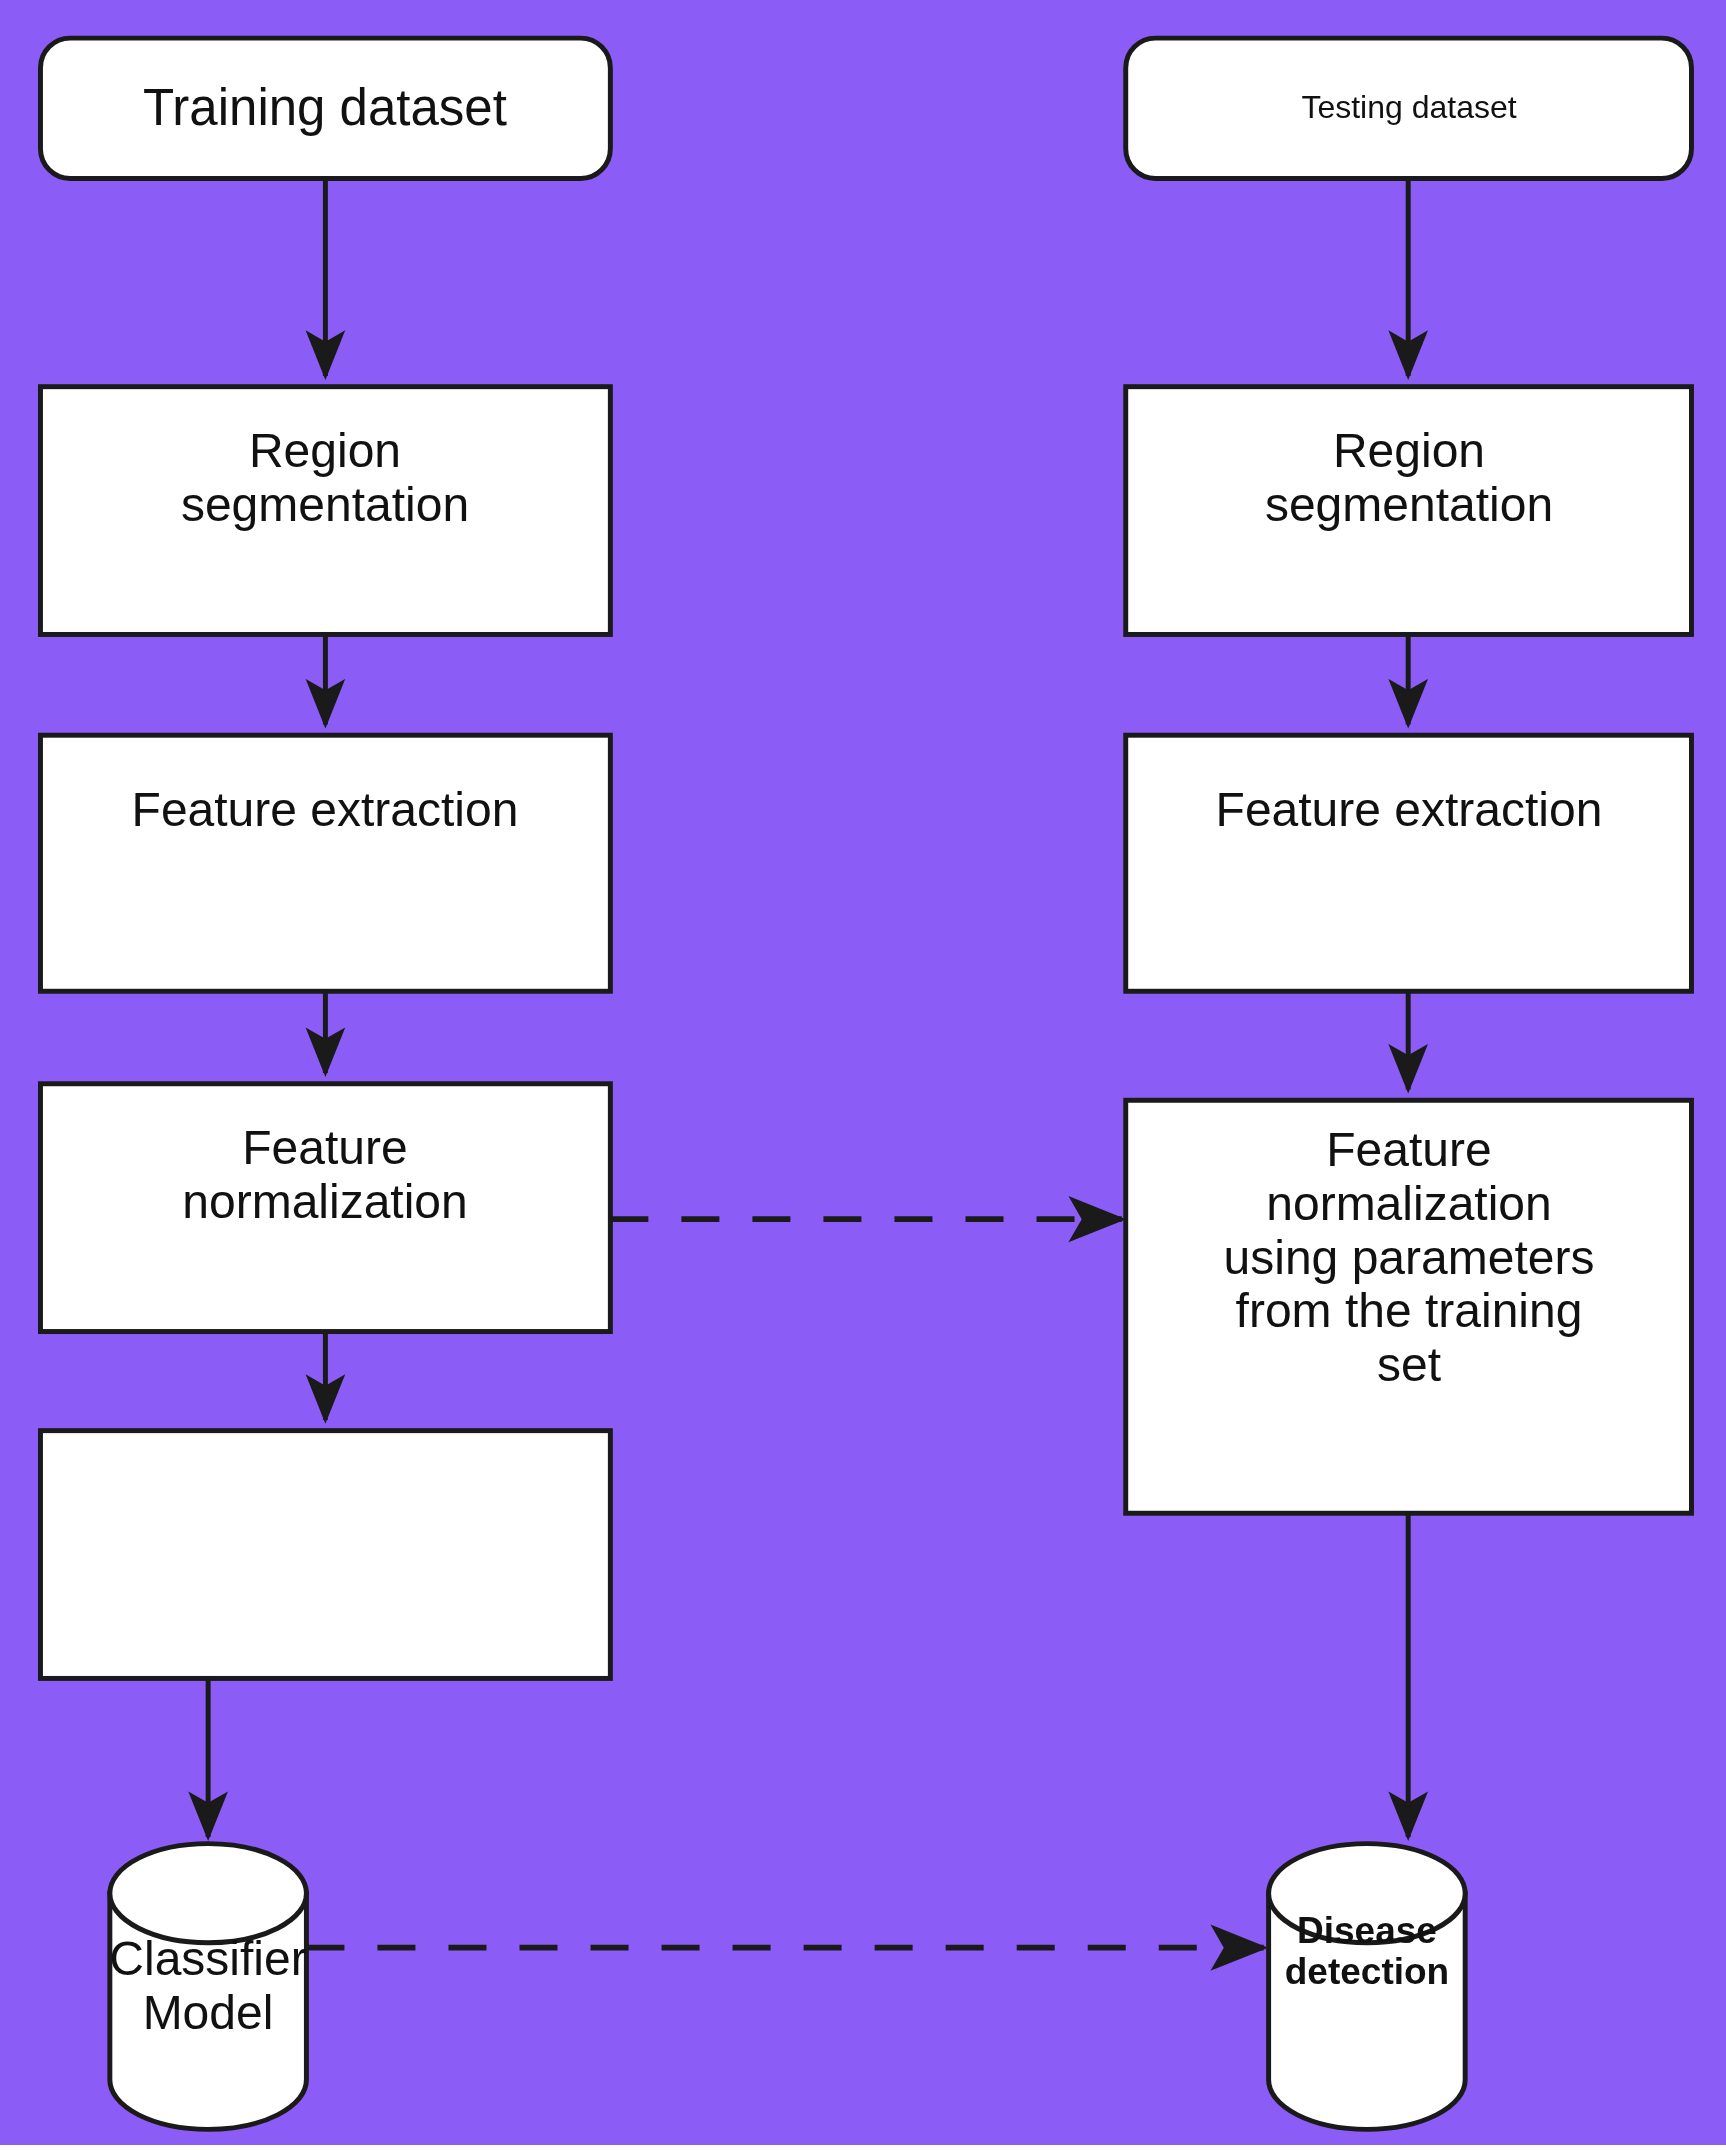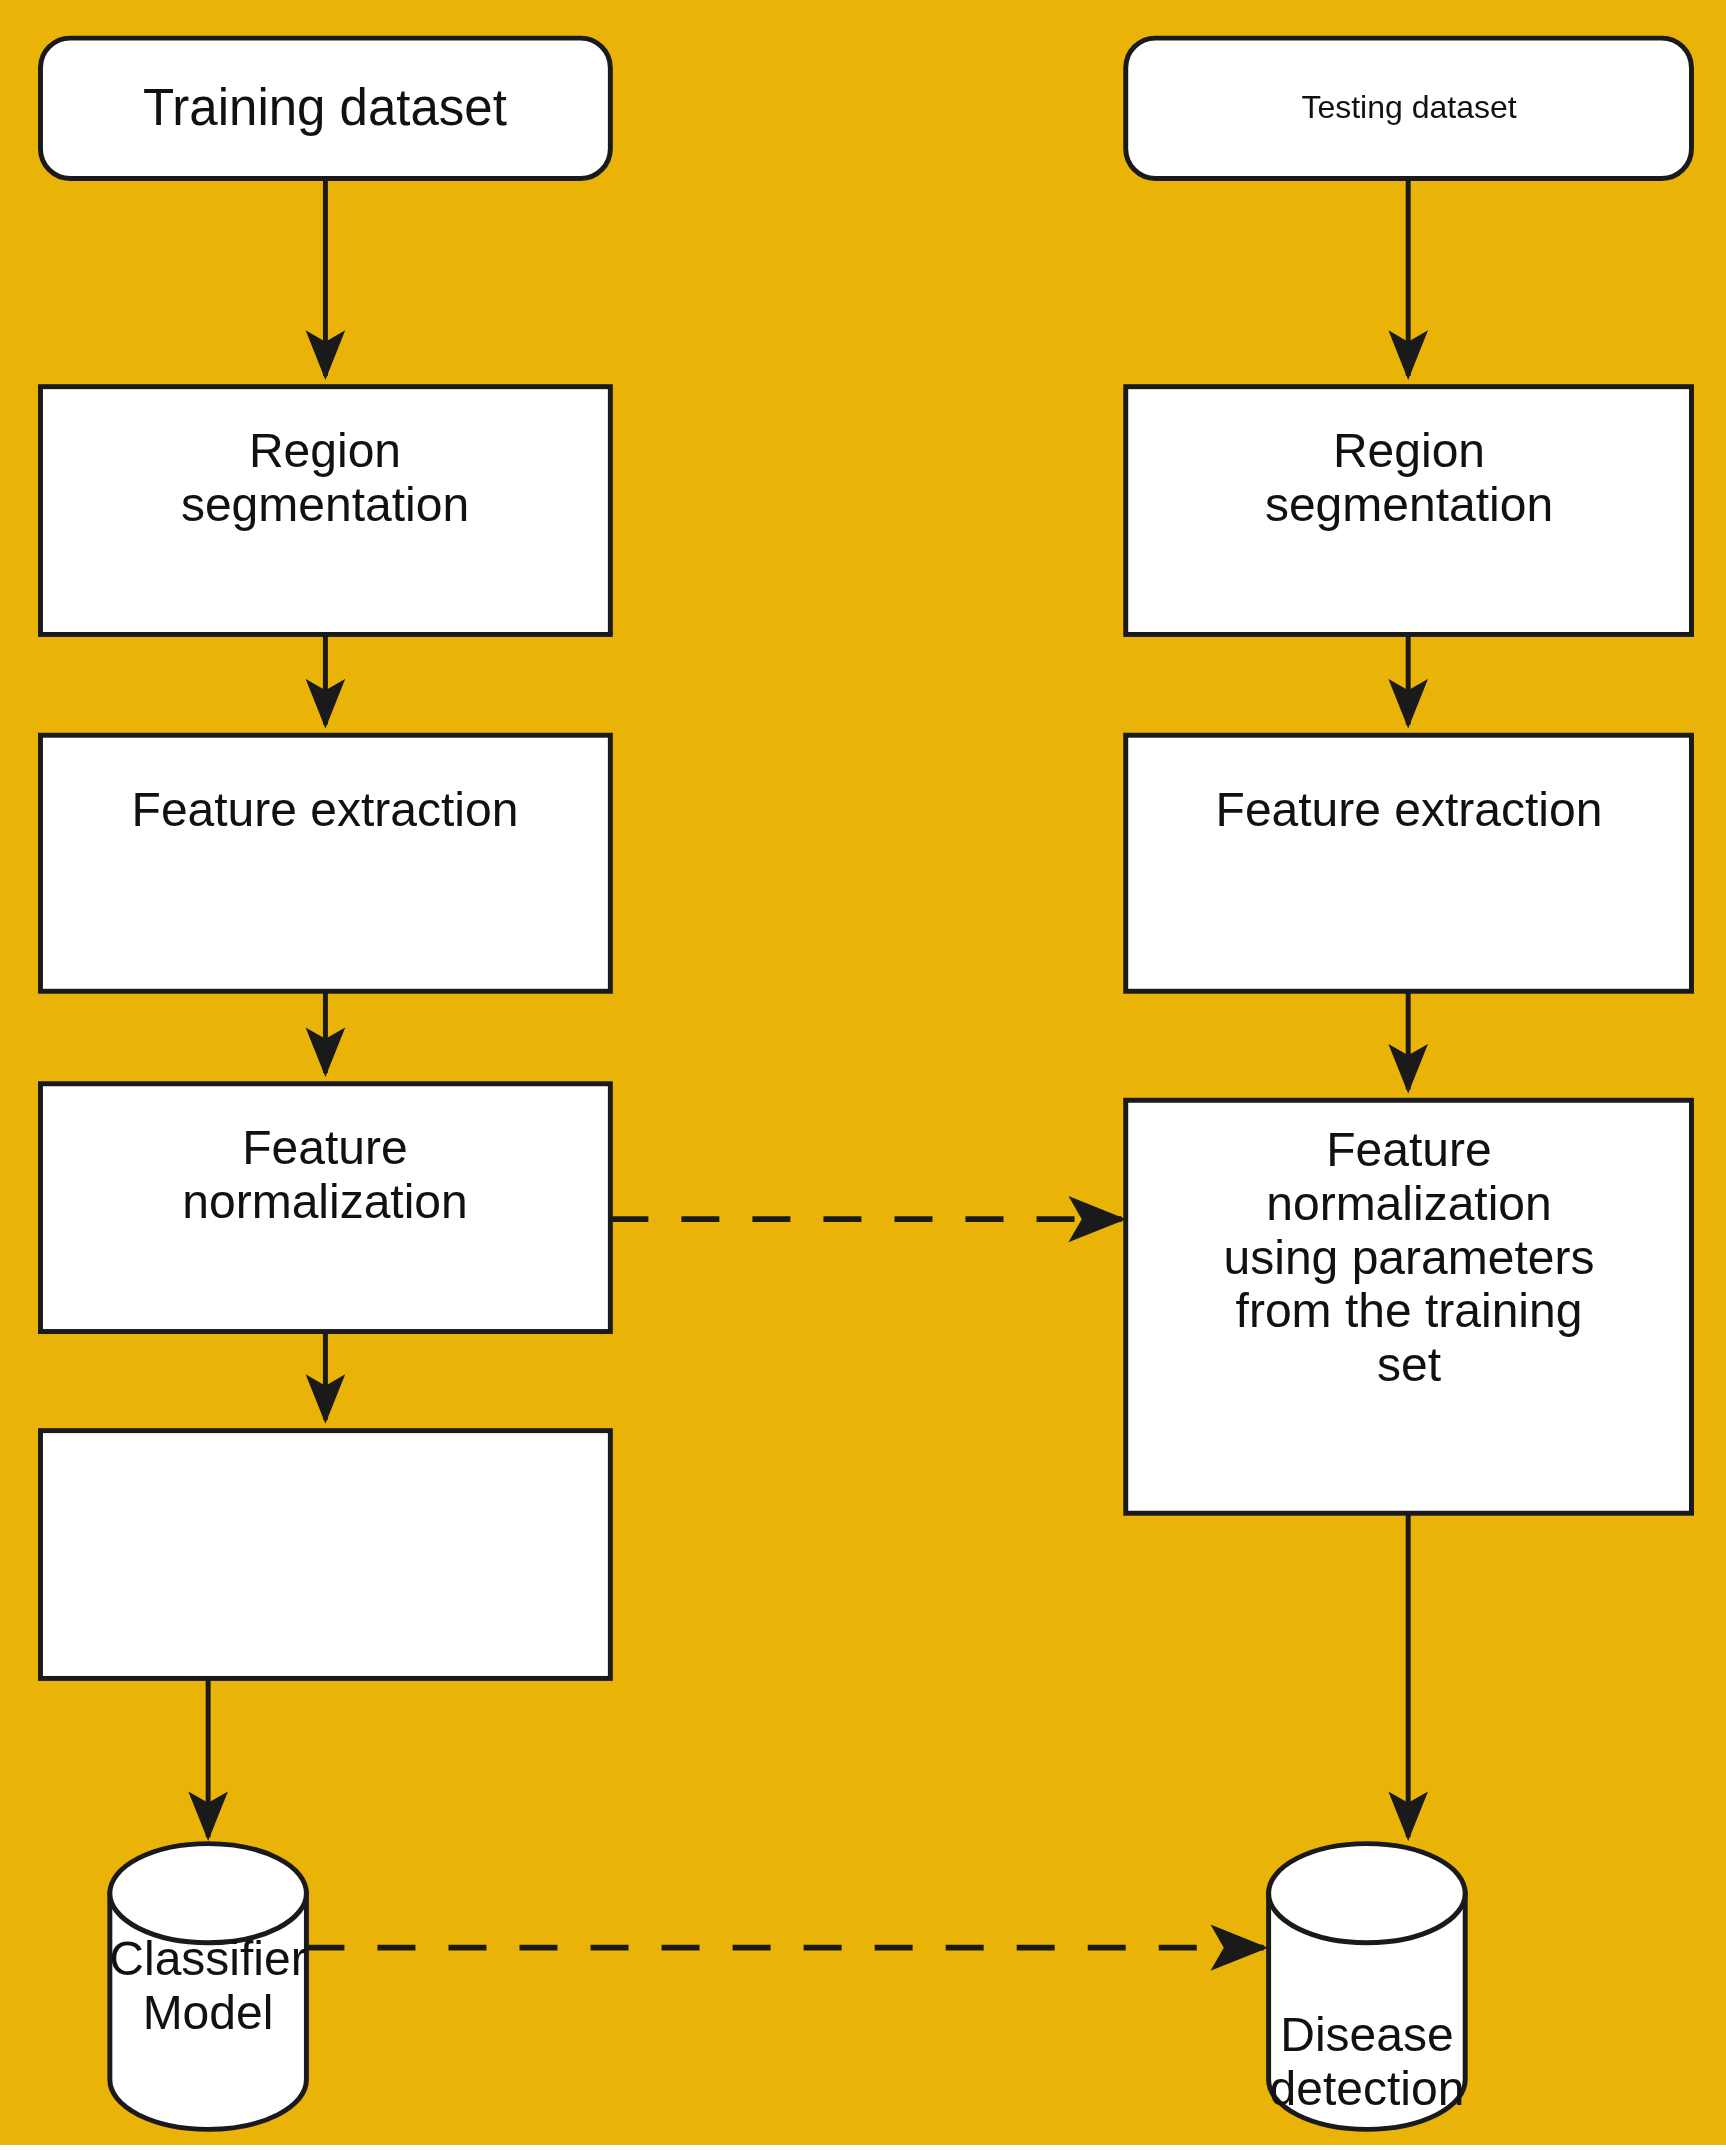--- a/index.html
+++ b/index.html
@@ -10,21 +10,21 @@
   body {
     width: 1727px;
     height: 2151px;
     font-family: "Liberation Sans", sans-serif;
     overflow: hidden;
   }
   #canvas {
     position: relative;
     width: 1727px;
     height: 2145px;
-    background: #eab308;
+    background: #8b5cf6;
   }
   svg.diagram {
     position: absolute;
     top: 0; left: 0;
     width: 1727px;
     height: 2151px;
     display: block;
   }
   .node-shape {
     fill: #ffffff;
@@ -127,17 +127,17 @@
   <div class="node-label" style="left:1126px; top:1108px; width:566px; height:396px; font-size:48px; align-items:flex-start; padding-top:15px; box-sizing:border-box;">Feature
 normalization
 using parameters
 from the training
 set</div>
 
 
   <div class="node-label" style="left:86px; top:1916px; width:244px; height:140px; font-size:48px;">Classifier
 Model</div>
 
-  <div class="node-label" style="left:1245px; top:1992px; width:244px; height:140px; font-size:48px;">Disease
+  <div class="node-label" style="left:1245px; top:1881px; width:244px; height:140px; font-size:37px;font-weight:bold;">Disease
 detection</div>
 
 </div>
 
 
 </body></html>

